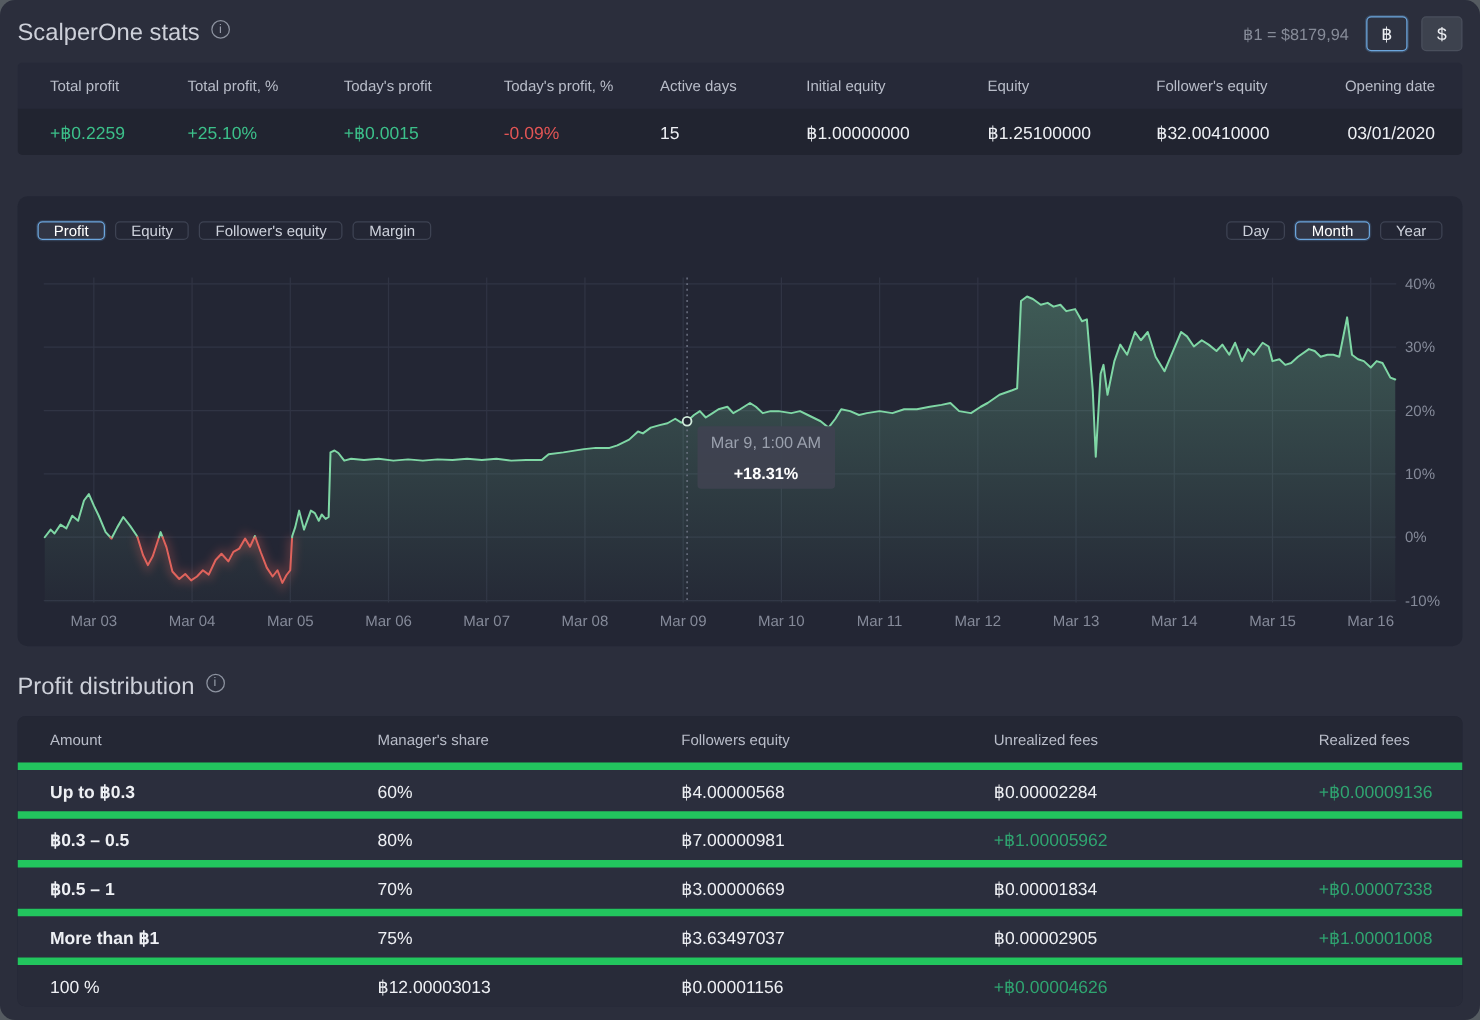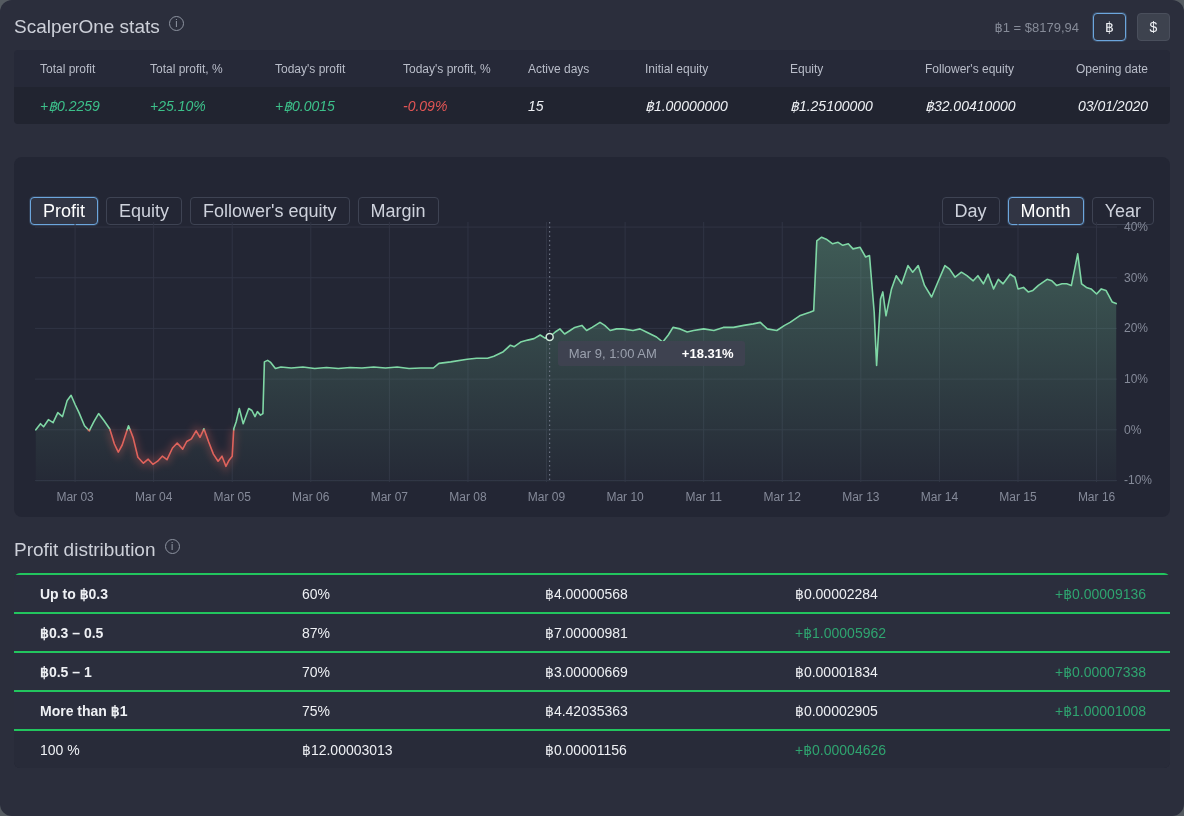--- a/index.html
+++ b/index.html
@@ -17,52 +17,52 @@
   .cur-btn { width:33px; height:28px; border-radius:4px; background:#2e3240; border:1px solid #454a58;
              color:#eef0f4; font-size:14px; display:flex; align-items:center; justify-content:center; cursor:pointer; }
   .cur-btn.inactive { background:#3d424e; border-color:#4a4f5c; }
   .cur-btn.active { border:1px solid var(--c-accent); box-shadow:0 0 0 1px rgba(108,166,221,.25); }
 
   
   .stats-table { margin:0 14px; border-radius:4px; overflow:hidden; }
   .stats-row { display:grid; grid-template-columns:110px 125px 128px 125px 117px 145px 135px 135px 1fr;
                padding-left:26px; align-items:center; }
   .stats-head { background:#262938; height:37px; }
-  .stats-vals { background:#212430; height:37px;font-style:italic; }
+  .stats-vals { background:#212430; height:37px; }
   .stats-row .hcell { color:#b9bdc9; font-size:12px; }
   .stats-row .vcell { font-size:14px; color:#eef0f4; }
   .stats-row .right { text-align:right; padding-right:22px; }
   .green { color:var(--c-green) !important; }
   .red   { color:var(--c-red) !important; }
   .dimgreen { color:var(--c-green-dim) !important; }
 
   
   .chart-panel { margin:33px 14px 0 14px; height:360px; background:var(--c-panel); border-radius:8px; }
   .chart-tabs { display:flex; justify-content:space-between; padding:20px 16px 0 16px; height:48px; }
   .tab-group { display:flex; gap:8px; }
-  .tab { height:28px; padding:0 12px; display:flex; align-items:center; border:1px solid #3e4353;
-         border-radius:4px; color:#ced2dc; font-size:18px; background:transparent; cursor:pointer;margin-top:20px; }
+  .tab { height:15px; padding:0 12px; display:flex; align-items:center; border:1px solid #3e4353;
+         border-radius:4px; color:#ced2dc; font-size:12px; background:transparent; cursor:pointer; }
   .tab.active { border-color:var(--c-accent); background:#313544; color:#ffffff;
                 box-shadow:0 0 0 1px rgba(108,166,221,.2); }
   .chart-wrap { position:relative; margin-top:15px; }
   .chart-wrap svg { display:block; }
   .grid-line { stroke:#303444; stroke-width:1; }
   .axis-text { fill:#858a99; font-size:12px; font-family:"Liberation Sans",sans-serif; }
   .tooltip { position:absolute; background:rgba(62,67,80,.96); border-radius:3px; padding:5px 11px;
-             font-size:13px; white-space:nowrap; display:flex; gap:25px; align-items:center; pointer-events:none; }
+             font-size:13px; white-space:nowrap; display:flex; gap:10px; align-items:center; pointer-events:none;flex-direction:column; }
   .tooltip .t-date { color:#9aa0ad; }
   .tooltip .t-val { color:#ffffff; font-weight:bold; }
 
   
   .dist-header { padding:22px 14px 12px 14px; }
   .dist-panel { margin:0 14px; border-radius:6px; overflow:hidden; background:var(--c-panel); }
   .dist-row { display:grid; grid-template-columns:262px 243px 250px 260px 1fr; padding-left:26px; align-items:center; }
   .dist-head { background:#242734; height:37px; }
   .dist-head .hcell { color:#b9bdc9; font-size:12px; }
-  .dist-data { background:#2b2e3d; height:39px; border-top:2px solid #22c55e; }
+  .dist-data { background:#2b2e3d; height:39px; border-top:6px solid #22c55e; }
   .dist-data .cell { color:#eef0f4; font-size:14px; }
   .dist-data .cell.amount { font-weight:bold; }
   .dist-total { background:#282b39; }
 </style>
 </head>
 <body>
 
 <div class="app">
 
   <div class="top-header">
@@ -192,45 +192,52 @@
   </div>
 
   <div class="top-header dist-header">
     <div class="section-title">
       <span>Profit distribution</span>
       <span class="info-icon">i</span>
     </div>
   </div>
 
   <div class="dist-panel">
+    <div class="dist-row dist-head">
+      <div class="hcell">Amount</div>
+      <div class="hcell">Manager's share</div>
+      <div class="hcell">Followers equity</div>
+      <div class="hcell">Unrealized fees</div>
+      <div class="hcell">Realized fees</div>
+    </div>
 
     <div class="dist-row dist-data">
       <div class="cell amount">Up to ฿0.3</div>
       <div class="cell">60%</div>
       <div class="cell">฿4.00000568</div>
       <div class="cell">฿0.00002284</div>
       <div class="cell dimgreen">+฿0.00009136</div>
     </div>
     <div class="dist-row dist-data">
       <div class="cell amount">฿0.3 – 0.5</div>
-      <div class="cell">87%</div>
+      <div class="cell">80%</div>
       <div class="cell">฿7.00000981</div>
       <div class="cell dimgreen">+฿1.00005962</div>
     </div>
     <div class="dist-row dist-data">
       <div class="cell amount">฿0.5 – 1</div>
       <div class="cell">70%</div>
       <div class="cell">฿3.00000669</div>
       <div class="cell">฿0.00001834</div>
       <div class="cell dimgreen">+฿0.00007338</div>
     </div>
     <div class="dist-row dist-data">
       <div class="cell amount">More than ฿1</div>
       <div class="cell">75%</div>
-      <div class="cell">฿4.42035363</div>
+      <div class="cell">฿3.63497037</div>
       <div class="cell">฿0.00002905</div>
       <div class="cell dimgreen">+฿1.00001008</div>
     </div>
     <div class="dist-row dist-data dist-total">
       <div class="cell">100 %</div>
       <div class="cell">฿12.00003013</div>
       <div class="cell">฿0.00001156</div>
       <div class="cell dimgreen">+฿0.00004626</div>
     </div>
   </div>

